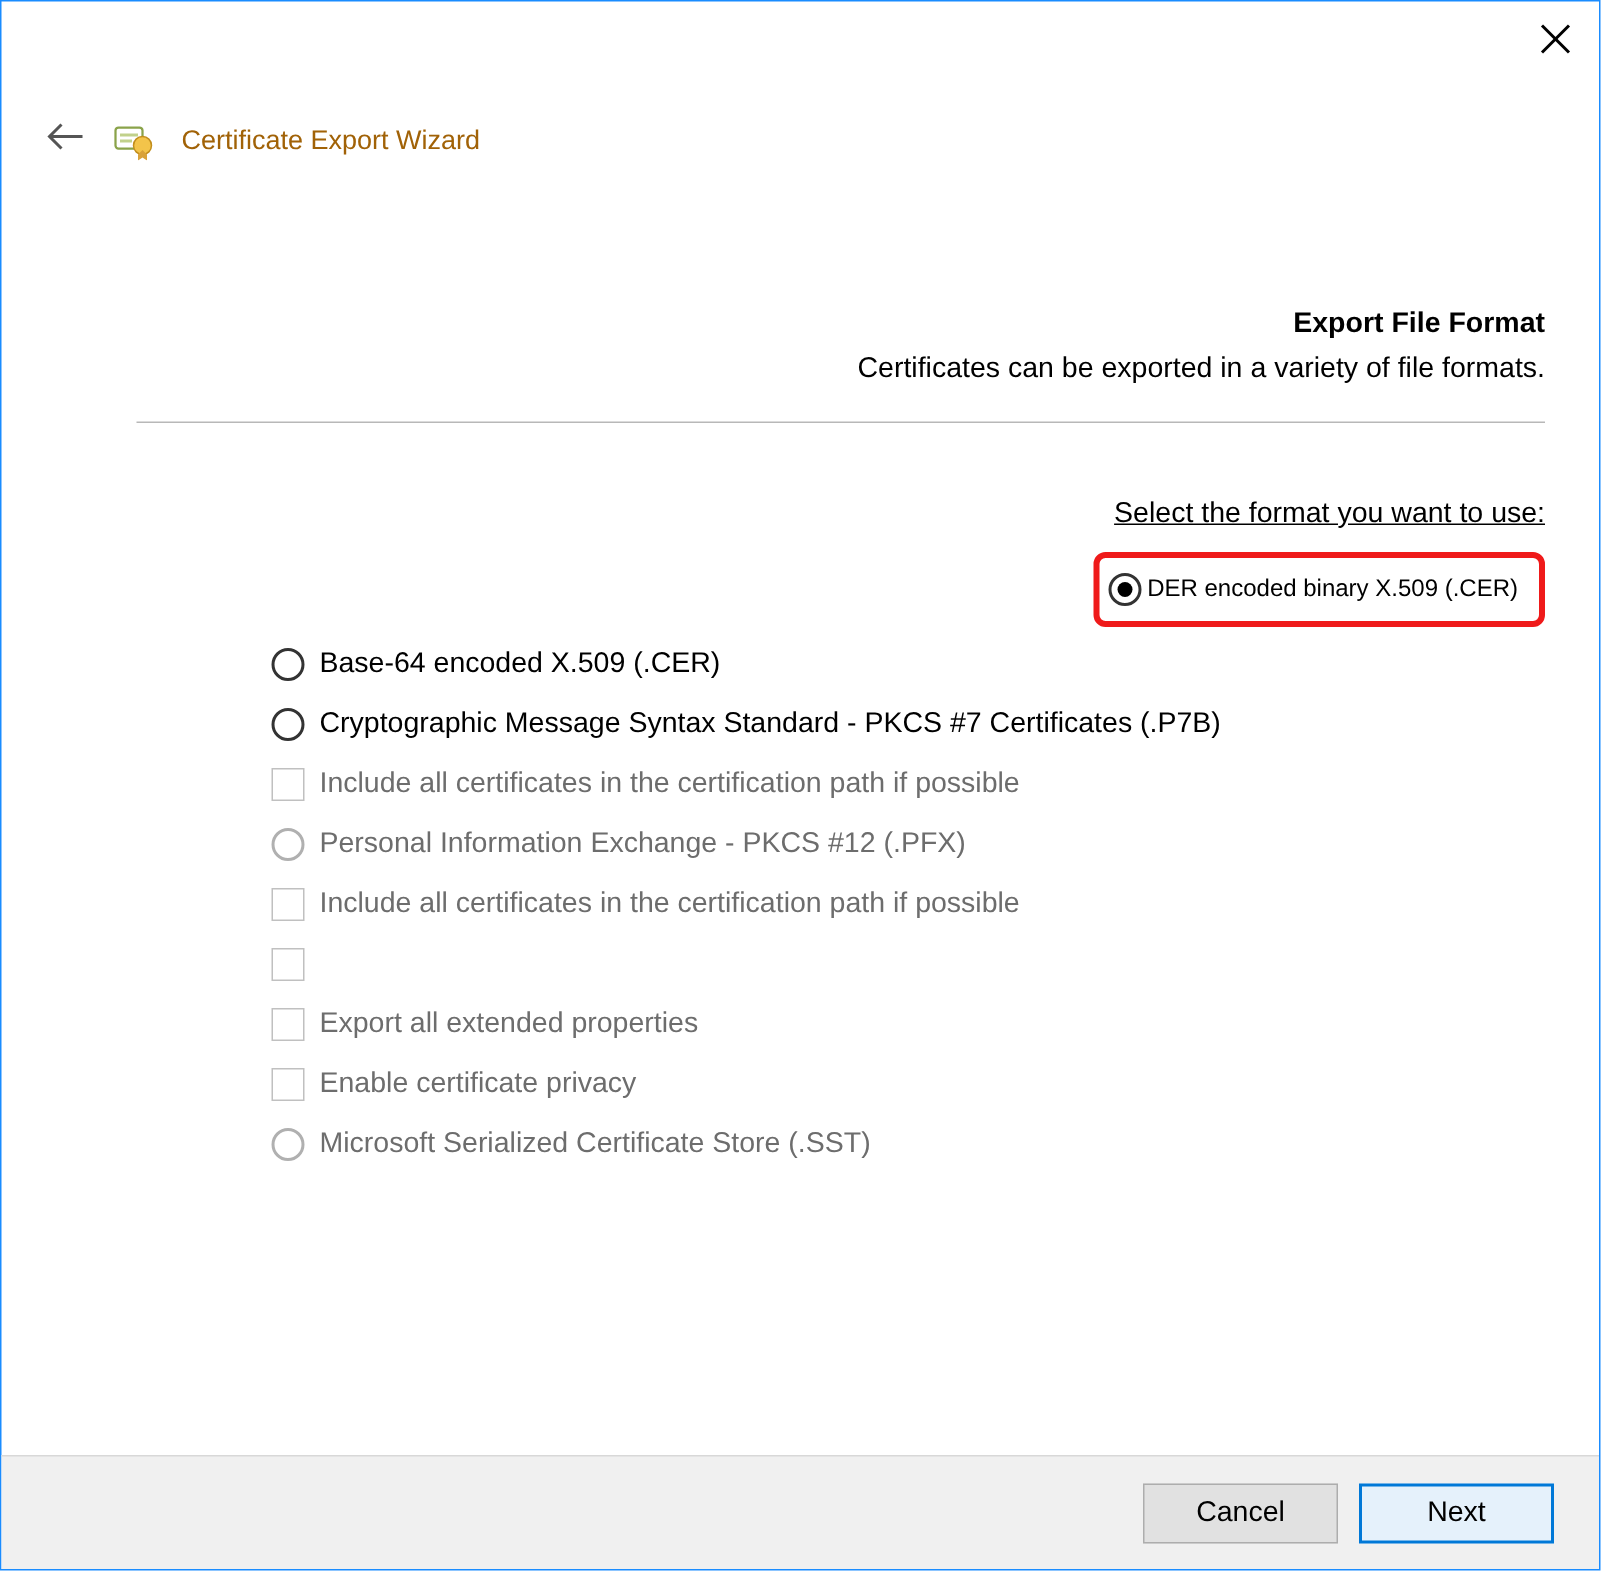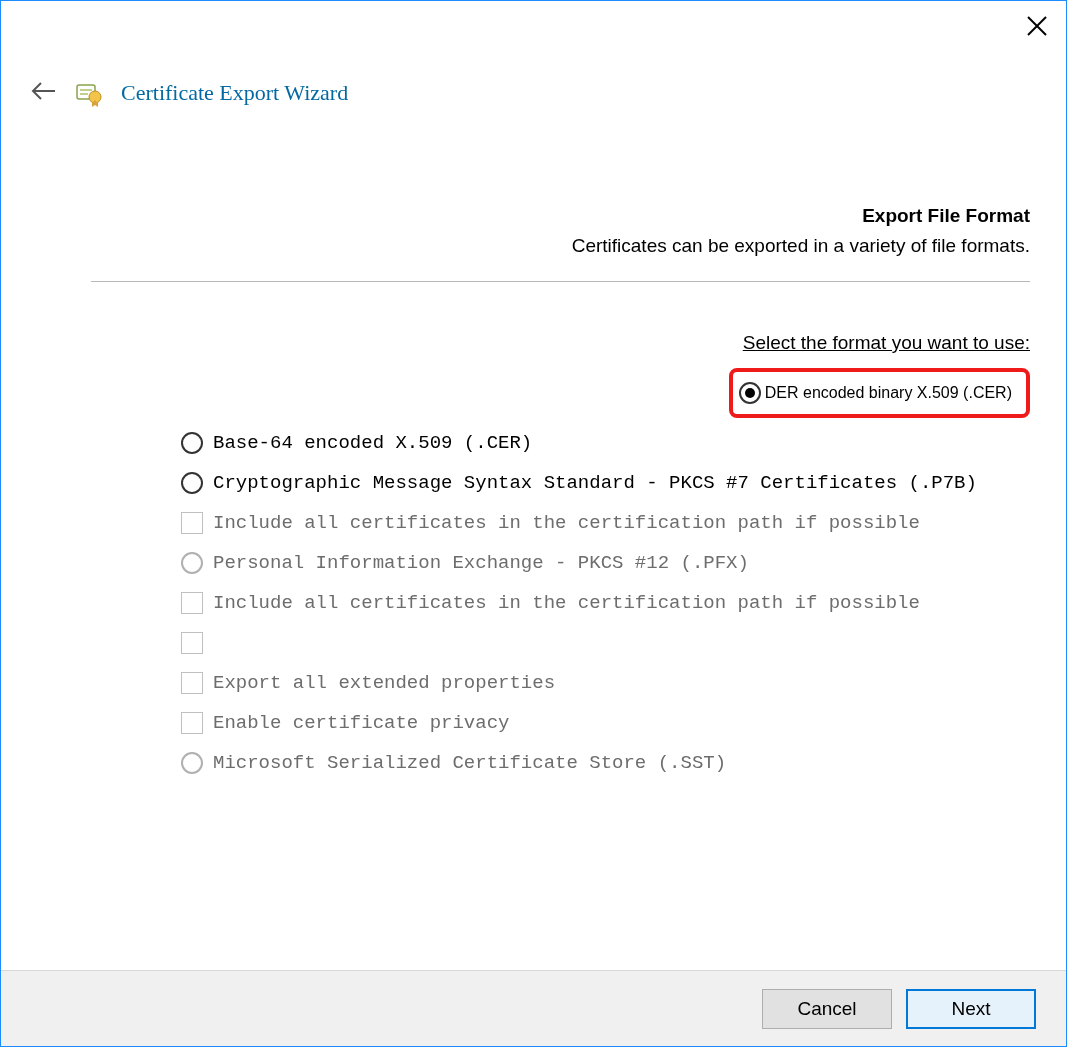--- a/index.html
+++ b/index.html
@@ -28,24 +28,23 @@
       align-items: center;
       gap: 18px;
     }
     .back-arrow { cursor: pointer; }
     .wiz-icon {
       width: 28px;
       height: 28px;
       display: inline-block;
     }
     .wiz-title {
-      font-size: 22px;
-      color: #0369a1;
+      font-size: 18px;
+      color: #a16207;
       font-weight: 400;
-      font-family: Liberation Serif, serif;
     }
 
     .content {
       position: absolute;
       top: 204px;
       left: 90px;
       right: 36px;
       text-align: right;
     }
     .section-heading {
@@ -75,21 +74,20 @@
     .options {
       margin-left: 90px;
     }
     .radio-row, .check-row {
       display: flex;
       align-items: center;
       gap: 10px;
       margin-bottom: 18px;
       font-size: 19px;
       color: #000;
-      font-family: Liberation Mono, monospace;
     }
     .radio-row.disabled, .check-row.disabled {
       color: #6d6d6d;
     }
     .radio {
       width: 22px;
       height: 22px;
       border: 2px solid #333;
       border-radius: 50%;
       display: inline-flex;

